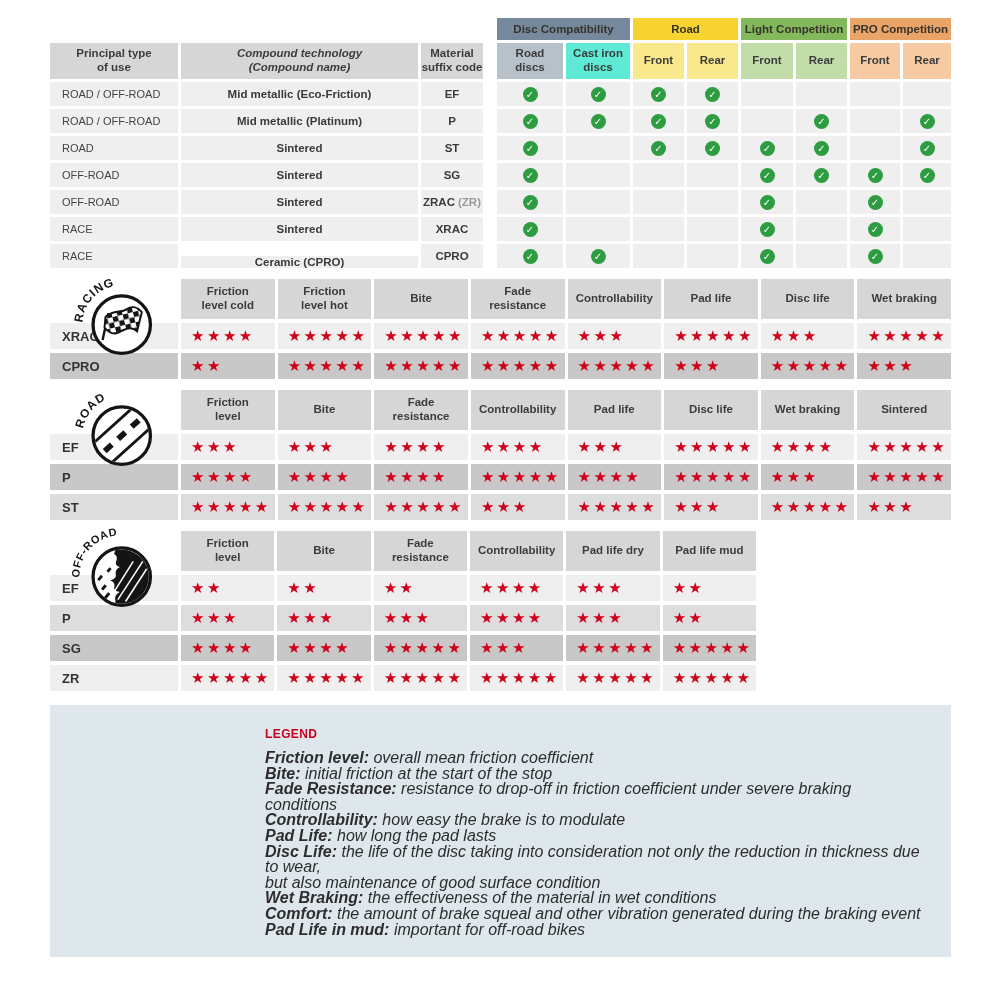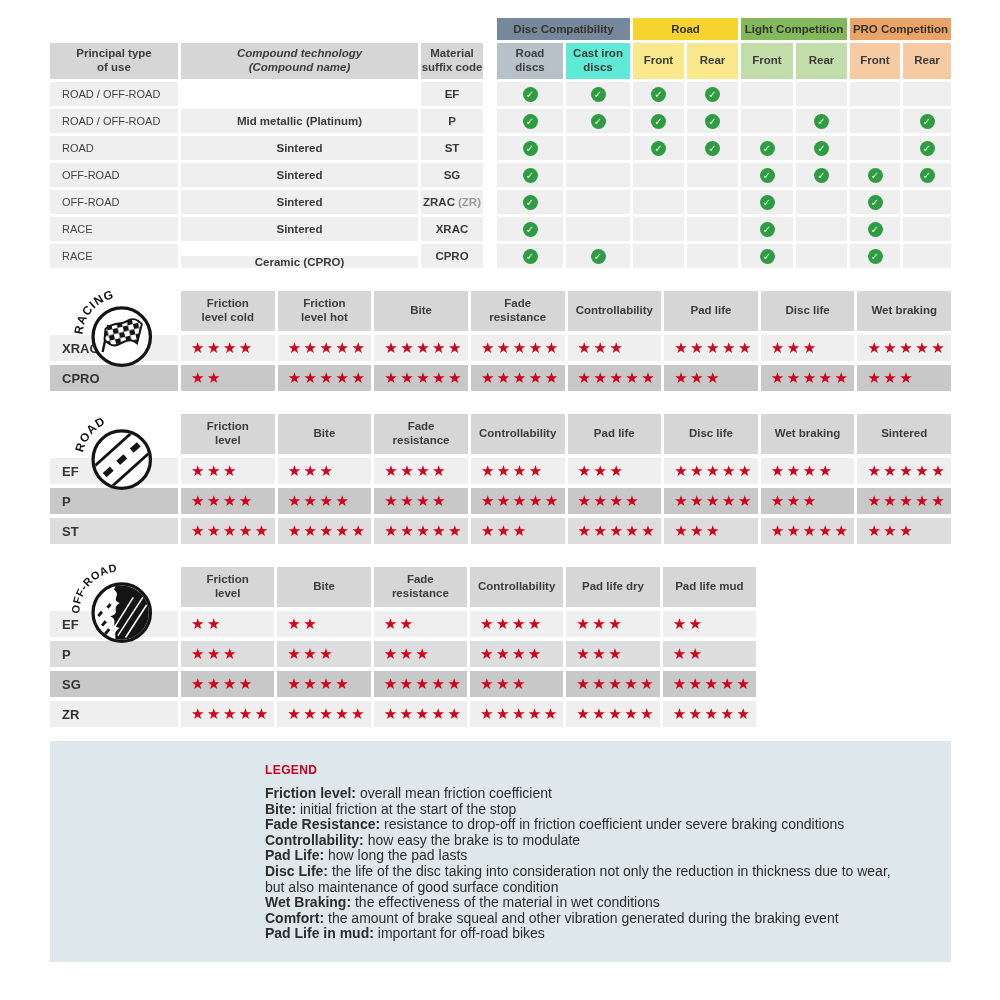--- a/index.html
+++ b/index.html
@@ -29,34 +29,34 @@
   .code-c { font-weight:bold; font-size:11.5px; color:#3a3a3a; }
   .code-note { color:#9a9a9a; margin-left:3px; font-weight:600; }
   .check { width:15px; height:15px; border-radius:50%; background:#2e9c41; color:#fff;
            font-size:10px; font-weight:bold; display:flex; align-items:center; justify-content:center;
            font-family:"DejaVu Sans",sans-serif; }
 
   
   .rsection { position:relative; margin-top:8px; }
   .rsection.first { margin-top:6px; }
   .ricon { position:absolute; left:22px; top:-6px; width:88px; height:88px; }
-  .rgrid { display:grid; gap:4px 3px; margin-top:23px; }
+  .rgrid { display:grid; gap:4px 3px; margin-top:11px; }
   .rhead { background:#d6d6d6; font-weight:bold; font-size:11.5px; color:#3c3c3c;
            text-align:center; white-space:pre-line; line-height:1.18; }
   .rlabel { justify-content:flex-start; padding-left:12px; font-weight:bold; font-size:13px; color:#333; }
   .stars { justify-content:flex-start; padding-left:10px; color:#d0021b; font-size:15px;
            letter-spacing:2.5px; font-family:"DejaVu Sans",sans-serif; overflow:hidden; }
   .shade-light  { background:#efefef; }
   .shade-medium { background:#dddddd; }
   .shade-dark   { background:#c8c8c8; }
 
   
   .legend-box { margin-top:14px; width:901px; min-height:212px; background:#dee7ec; padding:22px 30px 20px 215px; }
   .legend-title { color:#c9001d; font-weight:bold; font-size:12px; letter-spacing:0.4px; margin-bottom:9px; }
-  .legend-item { font-size:14px; line-height:15.6px; color:#2d2d2d; }
+  .legend-item { font-size:16px; line-height:15.6px; color:#2d2d2d;font-style:italic; }
   .legend-term { font-weight:bold; }
   .legend-desc { white-space:pre-line; }
 </style>
 </head>
 <body>
 
 <div class="content">
 
   <div id="compat-grid">
       <div class="cell spacer" style="grid-area: 1 / 1 / auto / span 4;"></div>
@@ -74,20 +74,21 @@
 discs</div>
       <div class="cell col-h" style="grid-area: 2 / 6; background: #5eead4;">Cast iron
 discs</div>
       <div class="cell col-h" style="grid-area: 2 / 7; background: rgb(250, 232, 140);">Front</div>
       <div class="cell col-h" style="grid-area: 2 / 8; background: rgb(250, 232, 140);">Rear</div>
       <div class="cell col-h" style="grid-area: 2 / 9; background: rgb(195, 221, 170);">Front</div>
       <div class="cell col-h" style="grid-area: 2 / 10; background: rgb(195, 221, 170);">Rear</div>
       <div class="cell col-h" style="grid-area: 2 / 11; background: rgb(246, 203, 163);">Front</div>
       <div class="cell col-h" style="grid-area: 2 / 12; background: rgb(246, 203, 163);">Rear</div>
       <div class="cell data use-c" style="grid-area: 3 / 1;">ROAD / OFF-ROAD</div>
+      <div class="cell data comp-c" style="grid-area: 3 / 2;">Mid metallic (Eco-Friction)</div>
       <div class="cell data code-c" style="grid-area: 3 / 3;">
         <span>EF</span>
       </div>
       <div class="cell data" style="grid-area: 3 / 5;">
         <div class="check">✓</div>
       </div>
       <div class="cell data" style="grid-area: 3 / 6;">
         <div class="check">✓</div>
       </div>
       <div class="cell data" style="grid-area: 3 / 7;">

